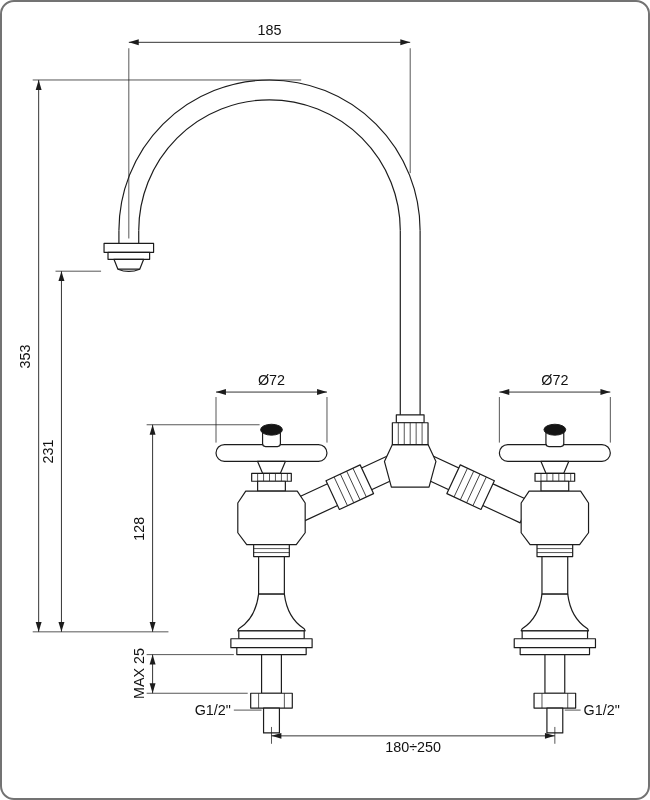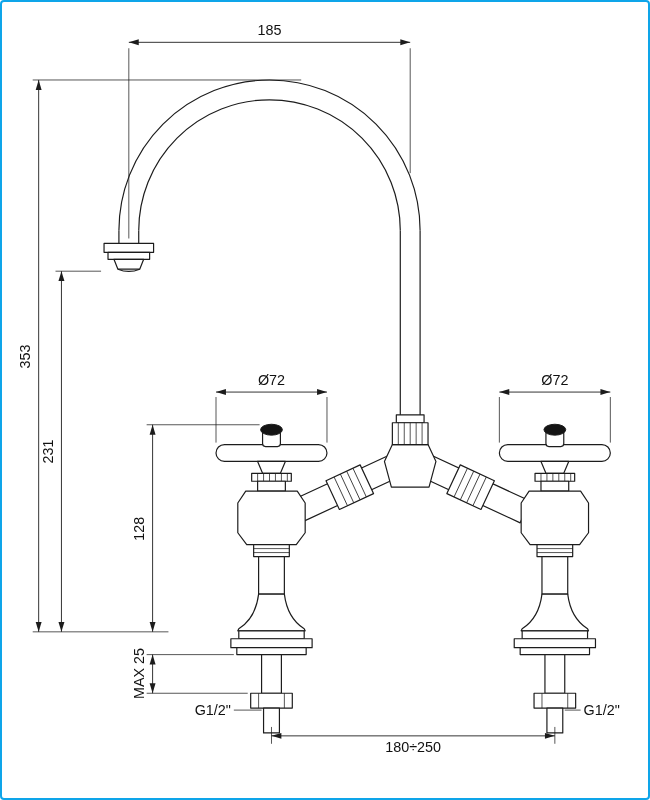--- a/index.html
+++ b/index.html
@@ -1,18 +1,18 @@
 <!DOCTYPE html>
 <html><head>
 <meta charset="utf-8">
 <style>
   html,body{margin:0;padding:0;background:#ffffff;}
   .canvas{
     width:650px;height:800px;box-sizing:border-box;position:relative;
-    background:#ffffff;border:2px solid #0ea5e9;border-radius:4px;
+    background:#ffffff;border:2px solid #737373;border-radius:14px;
     font-family:"Liberation Sans","DejaVu Sans",sans-serif;
   }
   svg{display:block;}
   .outline{fill:#ffffff;stroke:#1c1c1c;stroke-width:1.2;stroke-linejoin:round;}
   .line{fill:none;stroke:#1c1c1c;stroke-width:1.2;stroke-linecap:butt;}
   .thin{fill:none;stroke:#1c1c1c;stroke-width:0.75;}
   .dim{fill:none;stroke:#1c1c1c;stroke-width:0.9;}
   .dimtext{font-size:14.5px;fill:#111111;}
   .capfill{fill:#141414;stroke:#1c1c1c;stroke-width:1;}
 </style>

